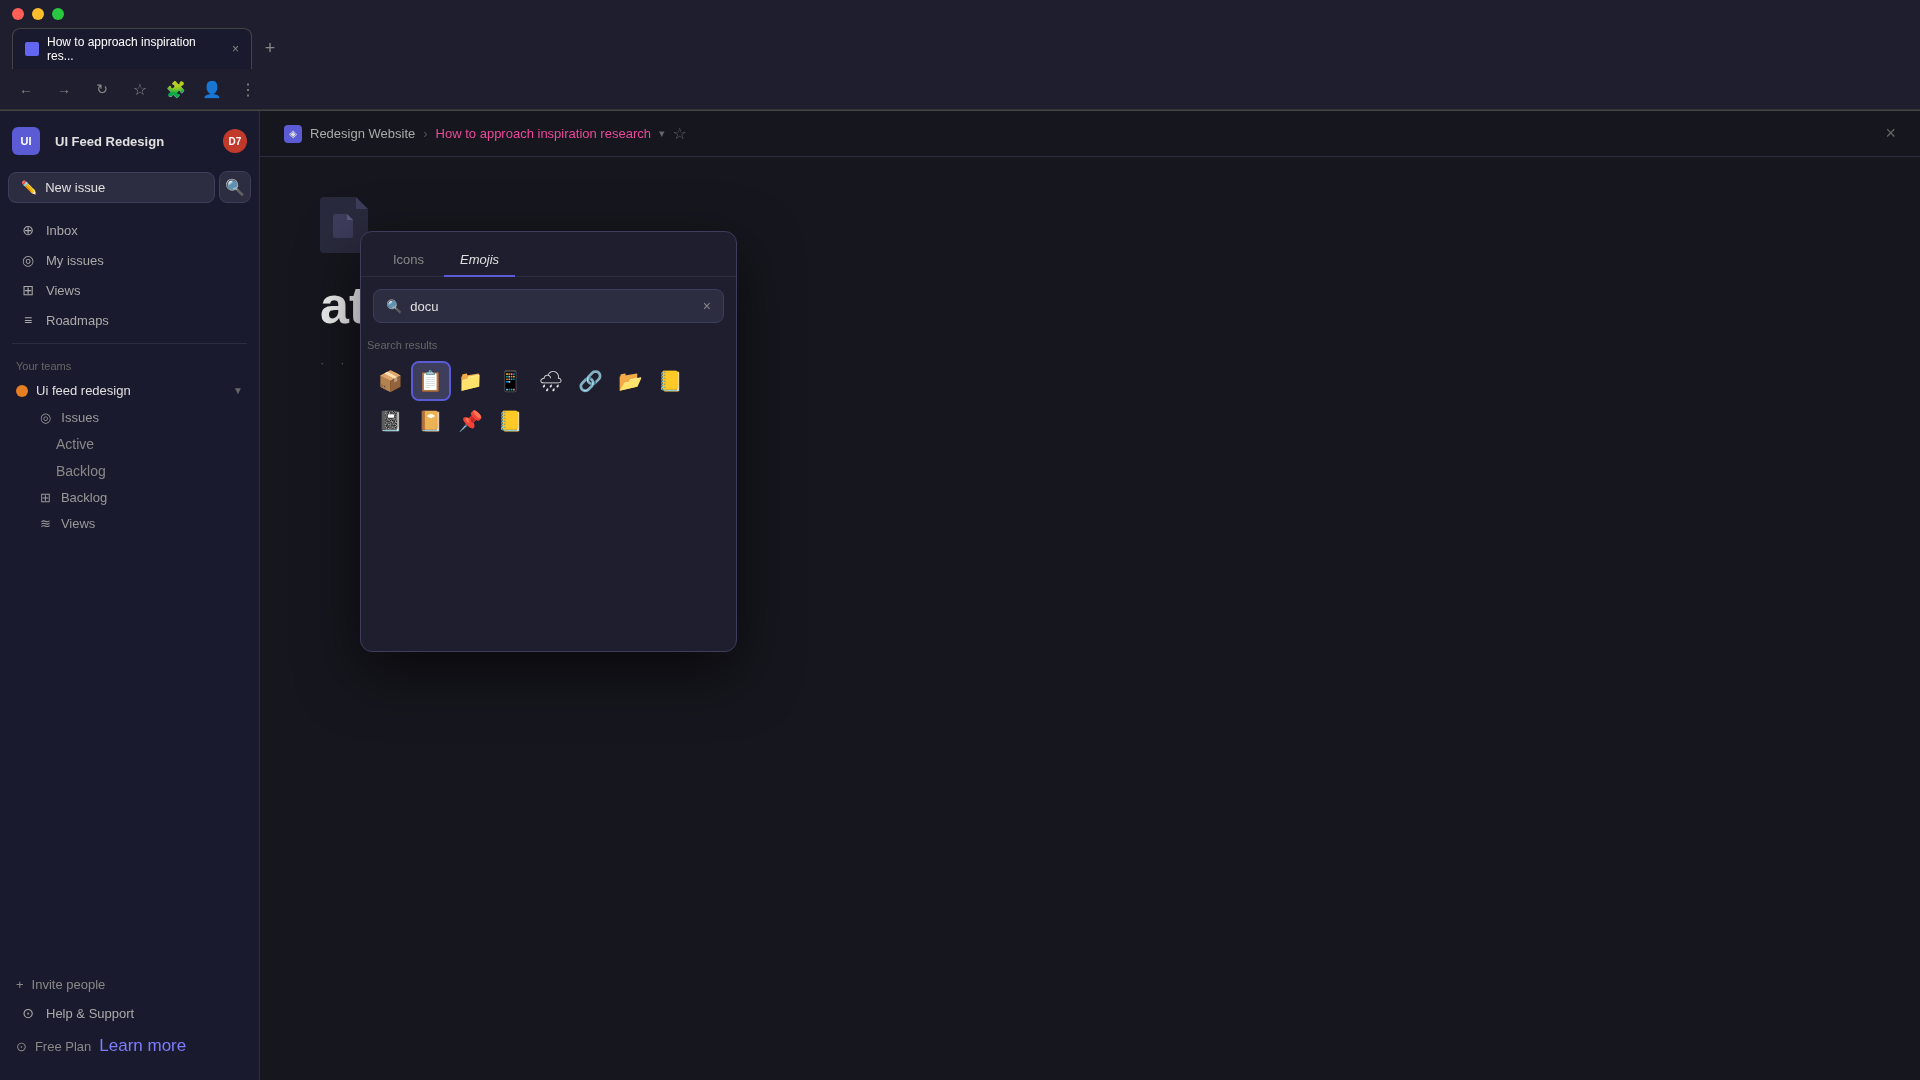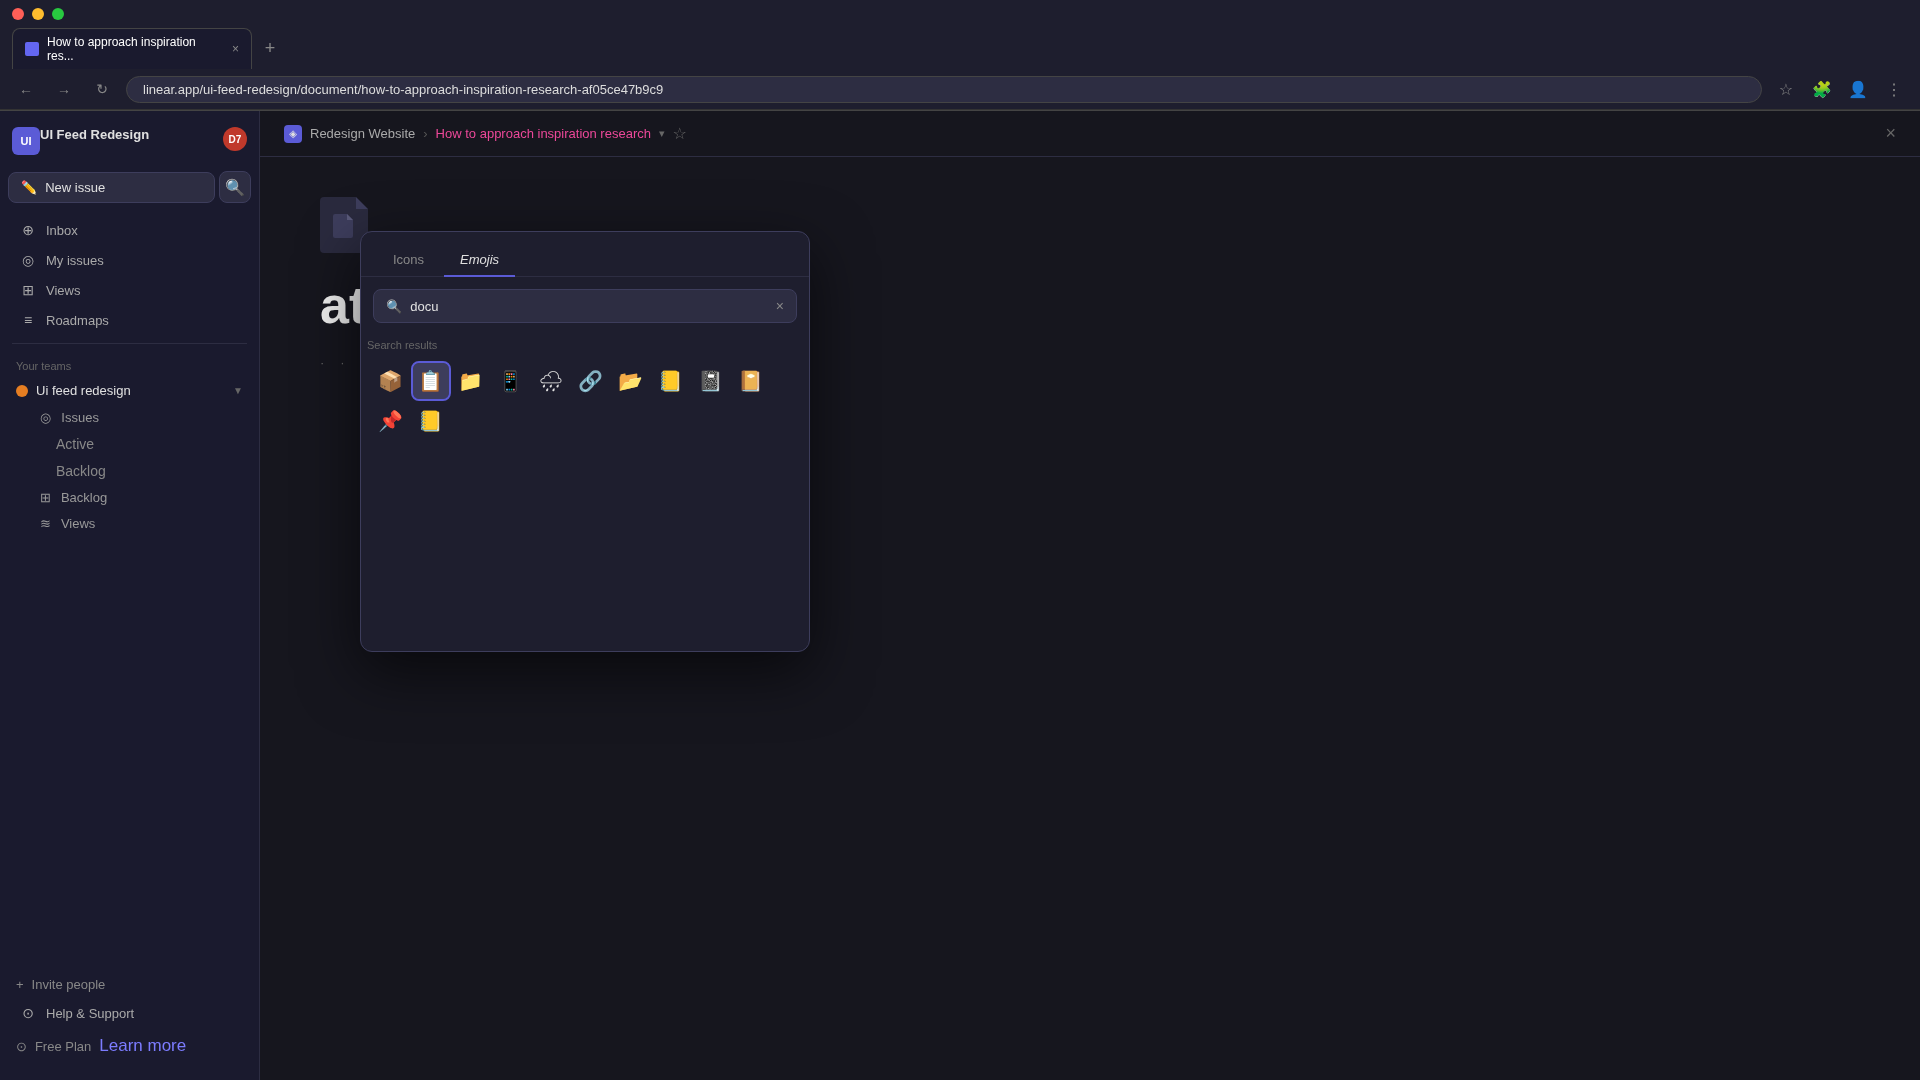--- a/index.html
+++ b/index.html
@@ -137,23 +137,23 @@
       background: #1a1a2e;
       border-right: 1px solid #2d2d42;
       display: flex;
       flex-direction: column;
       flex-shrink: 0;
       padding: 8px 0;
     }
 
     .workspace-header {
       display: flex;
-      align-items: flex-start;
+      align-items: center;
       padding: 8px 12px;
-      gap: 0;
+      gap: 15px;
       margin-bottom: 4px;
     }
     .workspace-avatar {
       width: 28px; height: 28px;
       background: #5b5bd6;
       border-radius: 6px;
       display: flex; align-items: center; justify-content: center;
       color: #fff;
       font-size: 11px;
       font-weight: 700;
@@ -442,21 +442,21 @@
     .emoji-picker-overlay {
       position: absolute;
       top: 120px;
       left: 100px;
       z-index: 100;
     }
     .emoji-picker {
       background: #1e1e2e;
       border: 1px solid #3d3d5c;
       border-radius: 12px;
-      width: 450px;
+      width: 377px;
       box-shadow: 0 20px 60px rgba(0,0,0,0.6);
       overflow: hidden;
     }
     .picker-tabs {
       display: flex;
       padding: 12px 16px 0;
       border-bottom: 1px solid #2d2d42;
       gap: 4px;
     }
     .picker-tab {
@@ -542,23 +542,20 @@
       <span>How to approach inspiration res...</span>
       <span class="tab-close">×</span>
     </div>
     <div class="tab-new">+</div>
   </div>
 
   <div class="browser-toolbar">
     <div class="nav-btn">←</div>
     <div class="nav-btn">→</div>
     <div class="nav-btn">↻</div>
-    <div class="address-bar">
-      <span>linear.app/ui-feed-redesign/document/how-to-approach-inspiration-research-af05ce47b9c9</span>
-    </div>
     <div class="toolbar-actions">
       <div class="toolbar-icon">☆</div>
       <div class="toolbar-icon">🧩</div>
       <div class="toolbar-icon">👤</div>
       <div class="toolbar-icon">⋮</div>
     </div>
   </div>
 </div>
 
 <div class="app-container">

